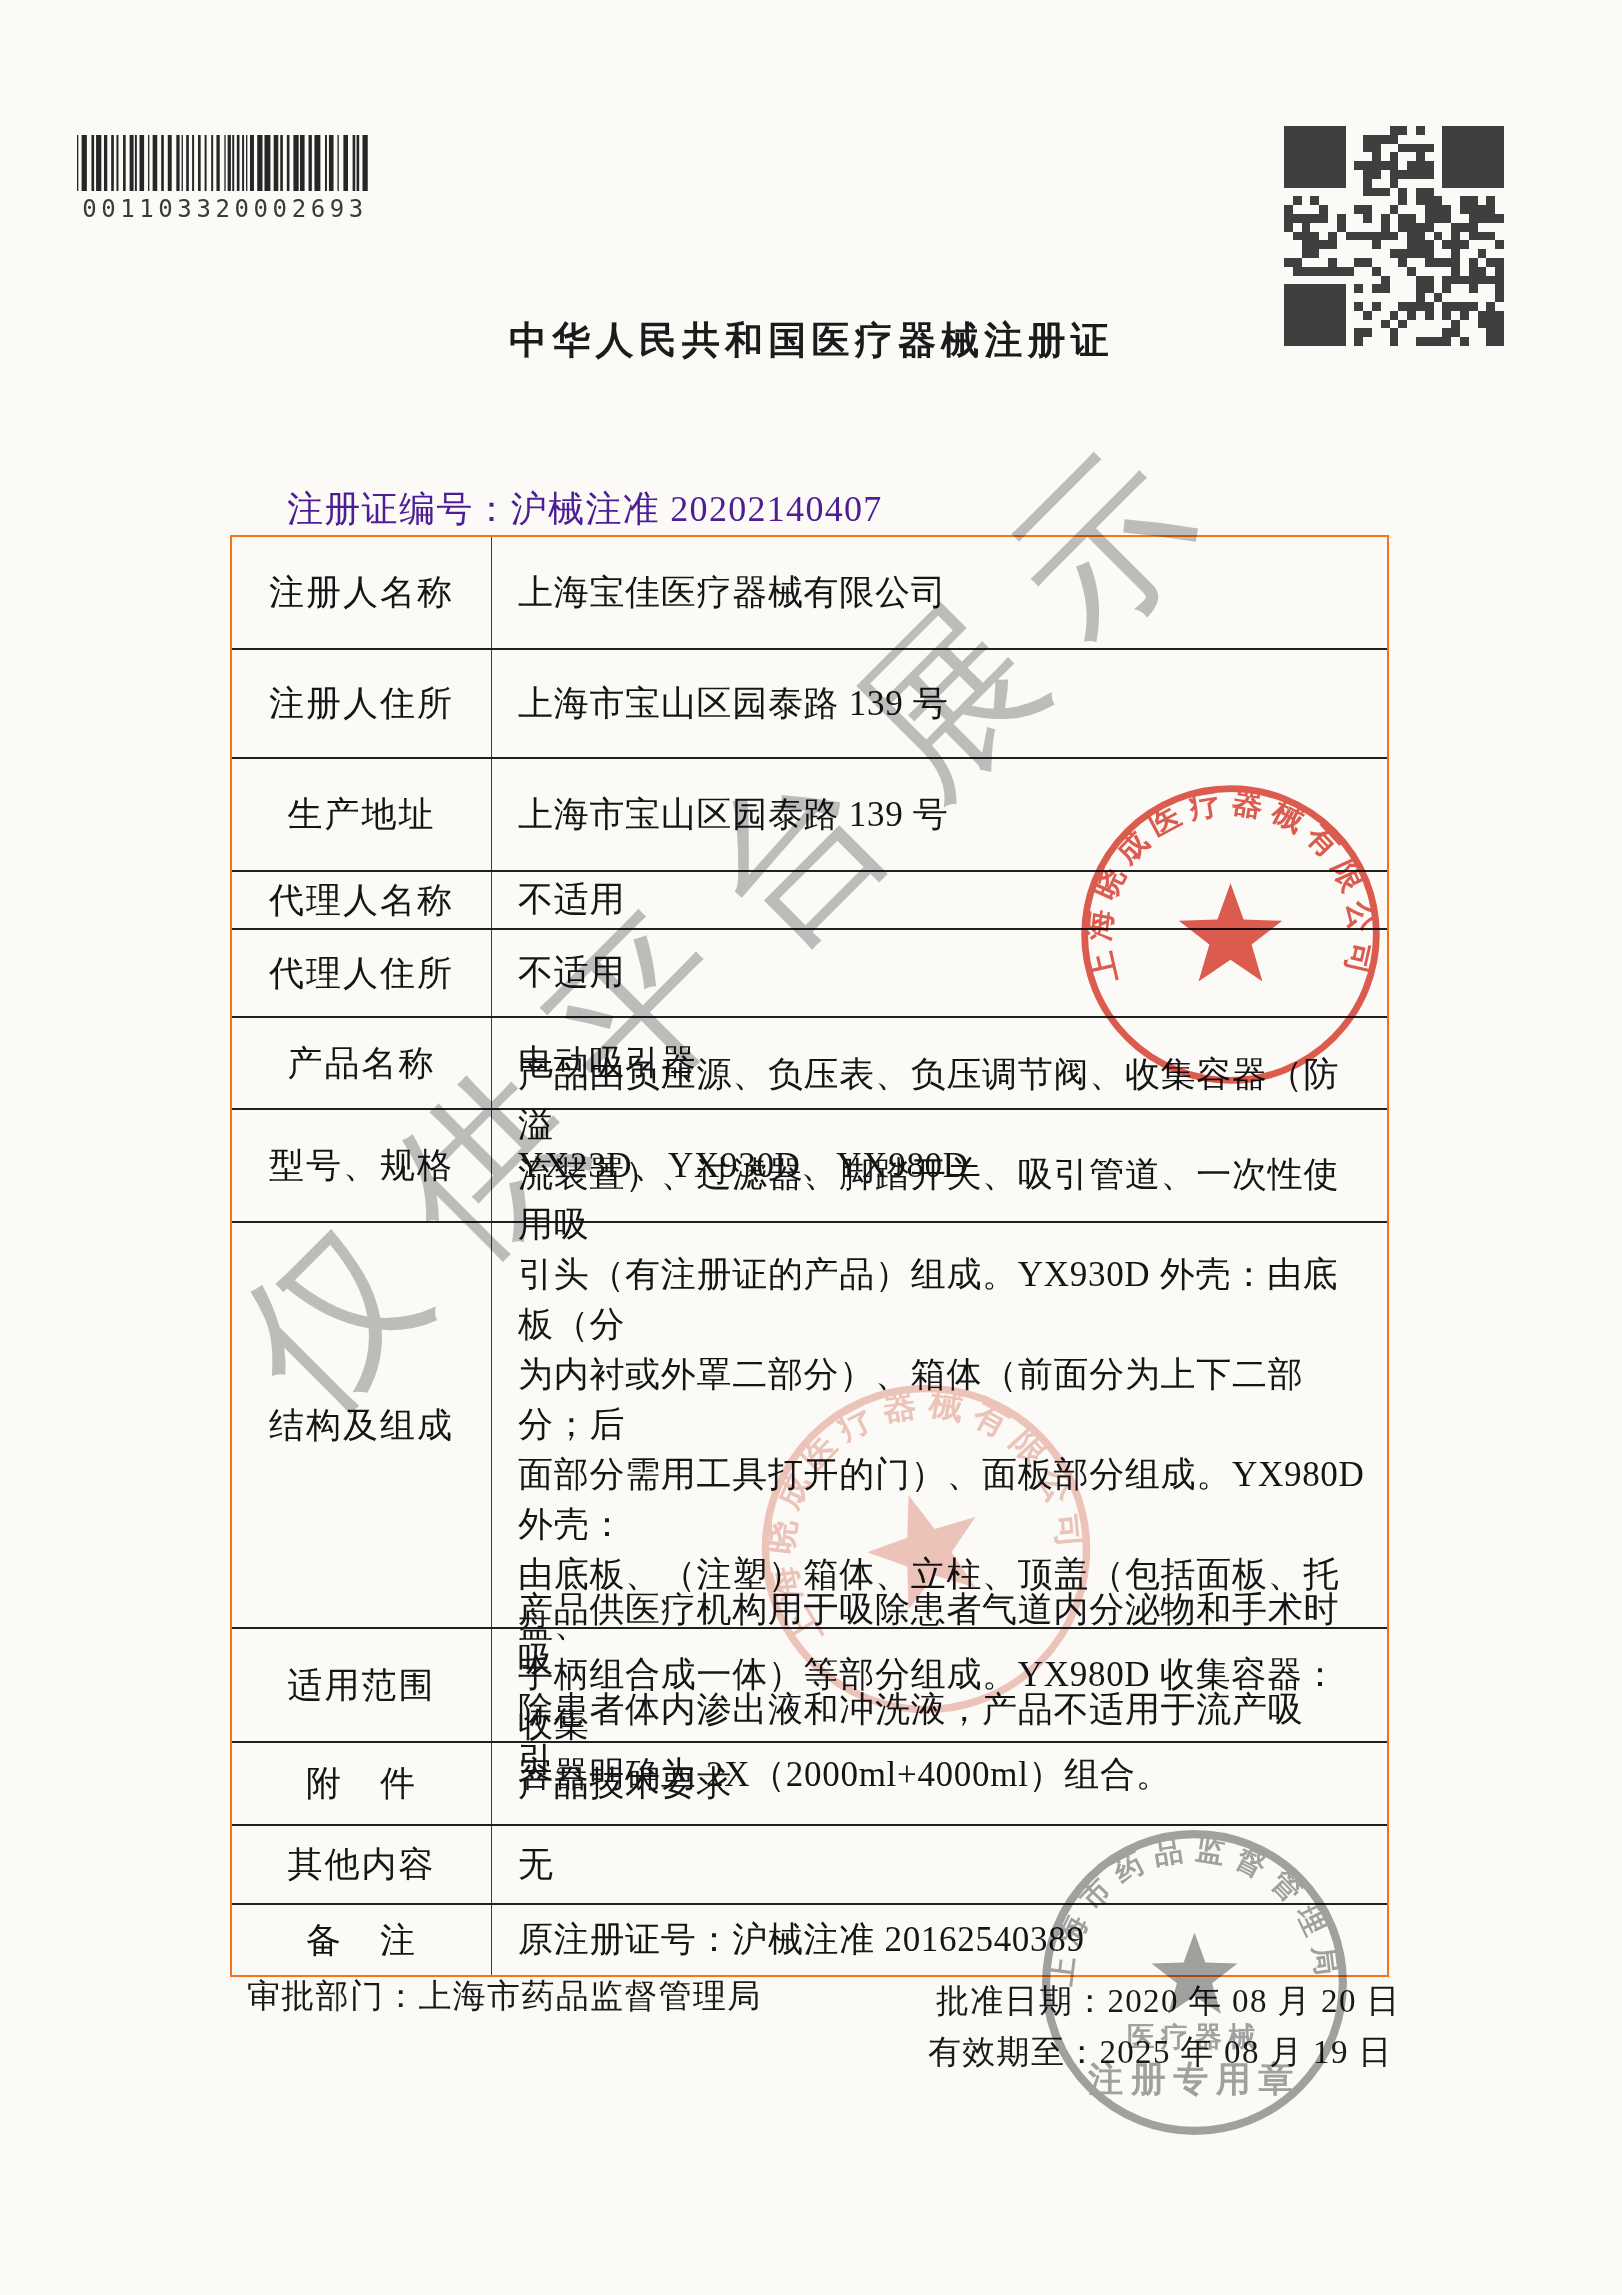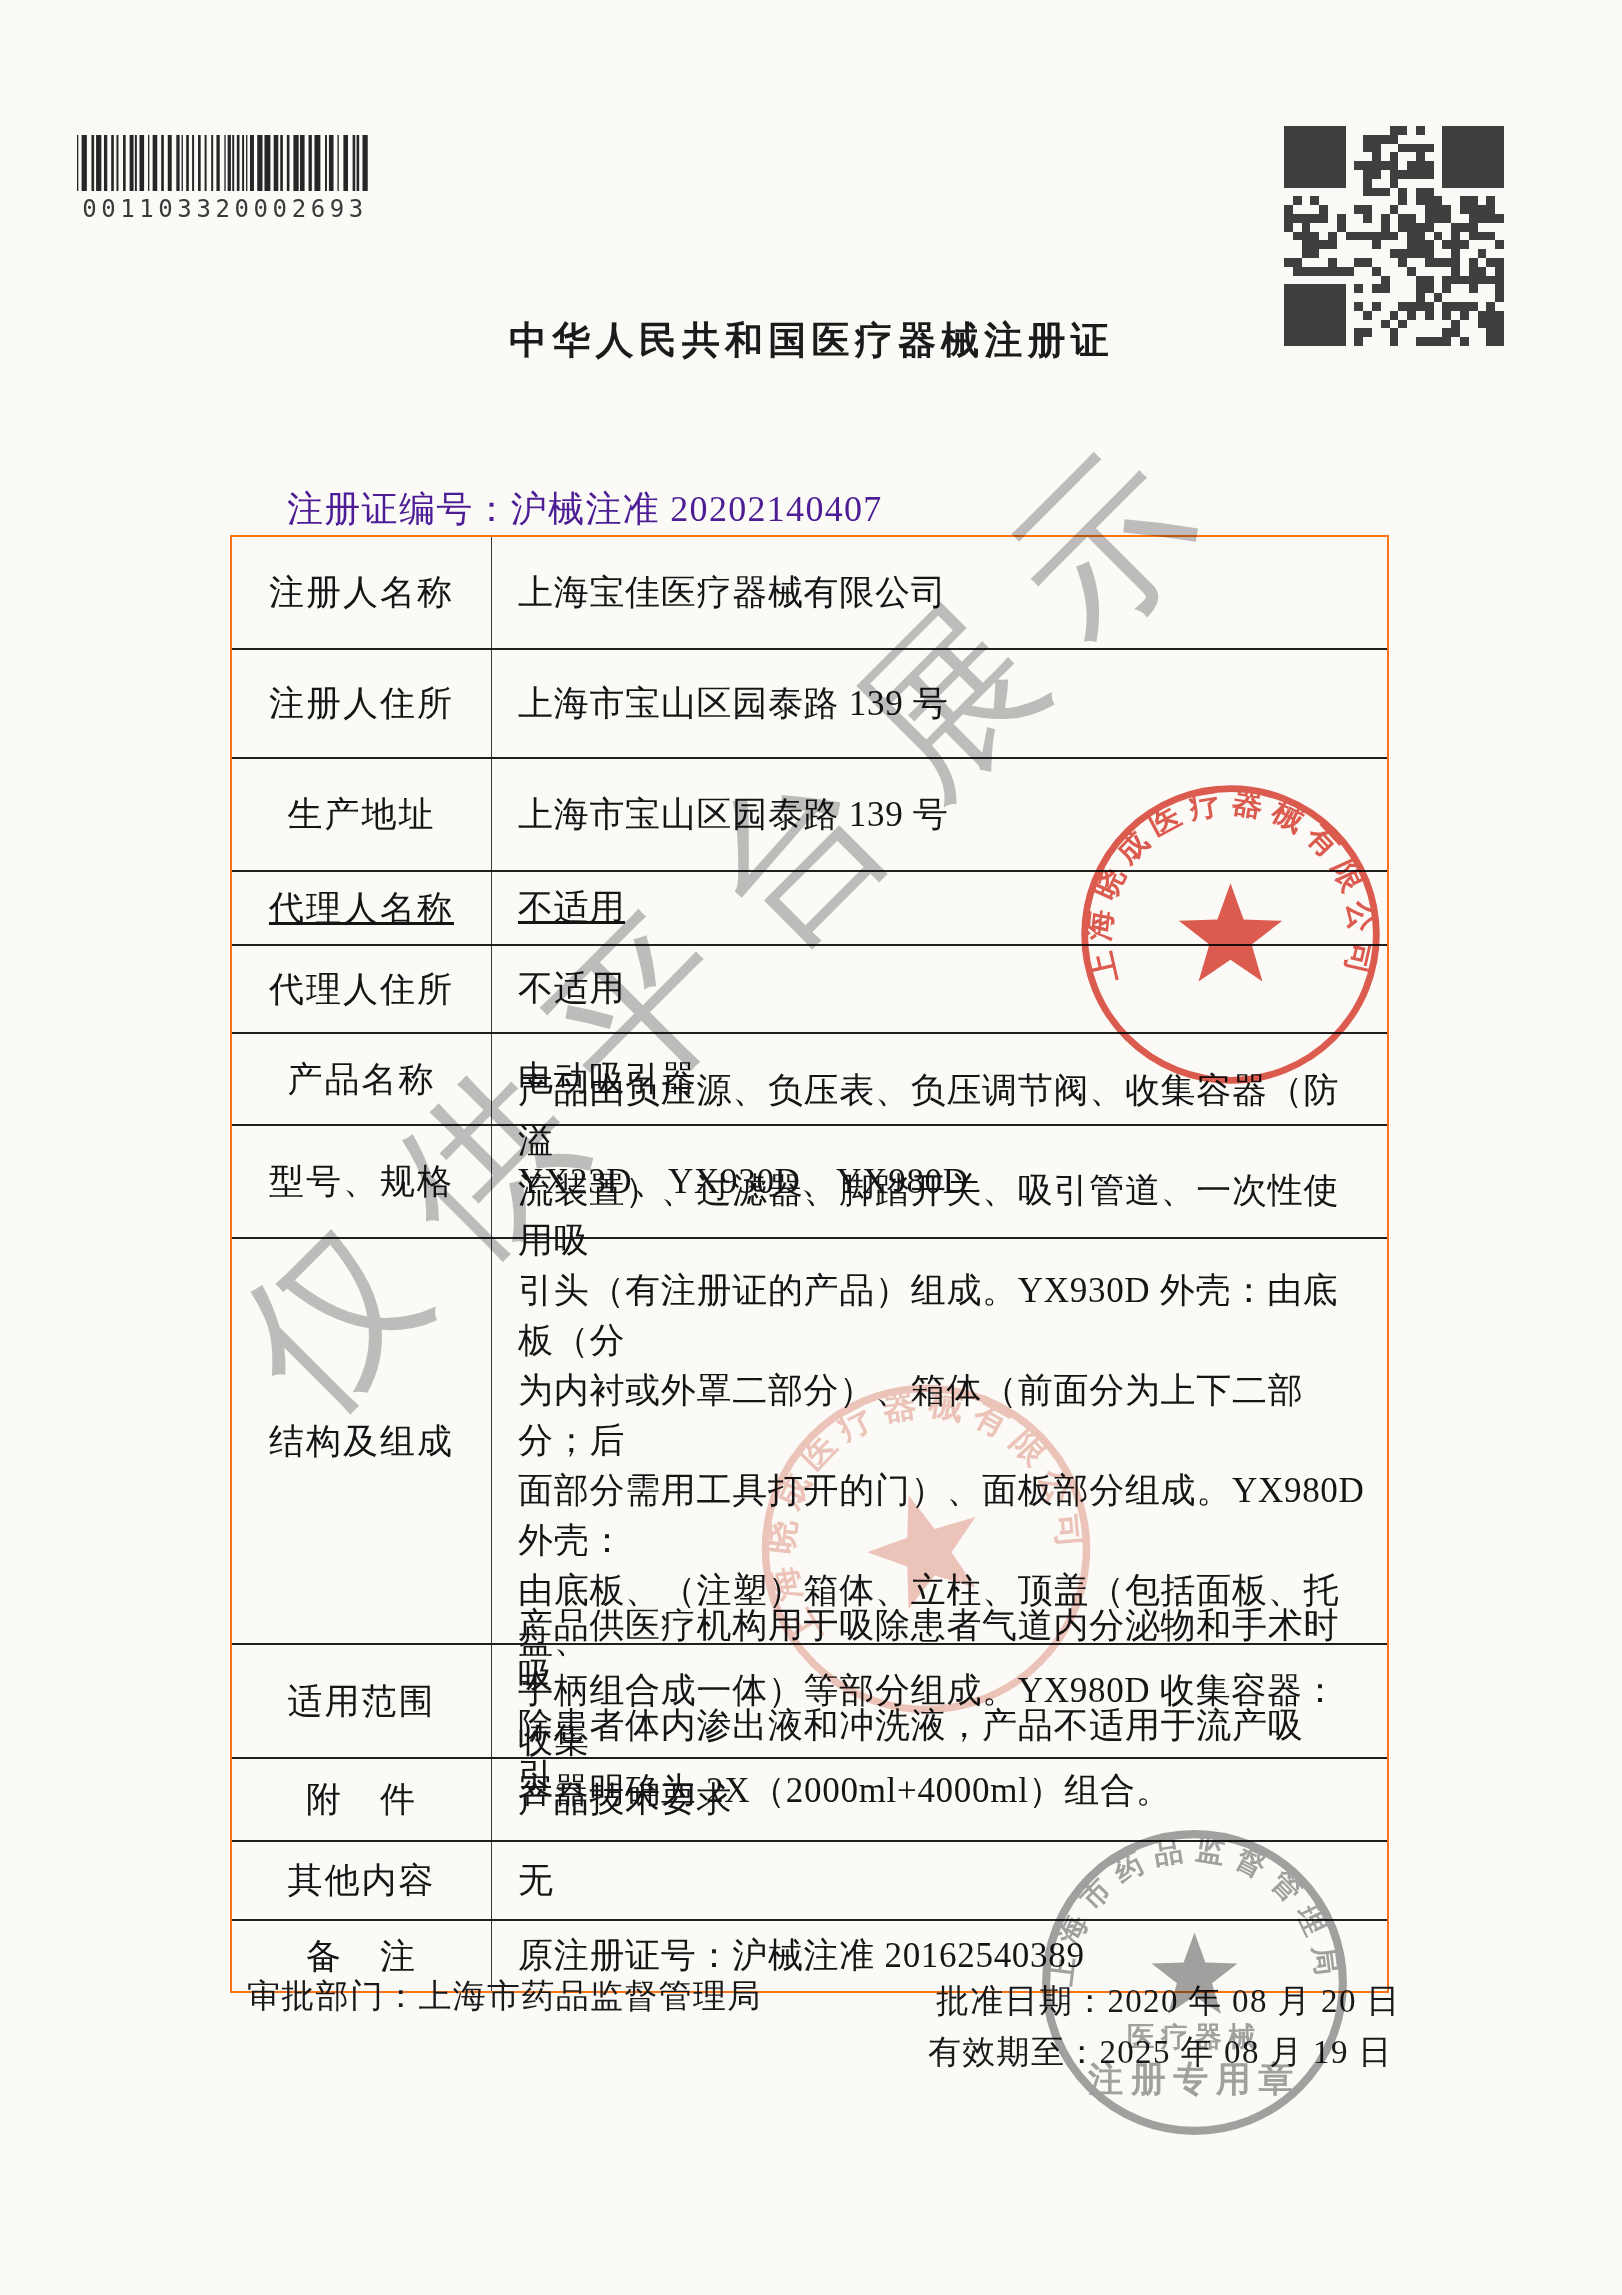--- a/index.html
+++ b/index.html
@@ -48,21 +48,21 @@
     font-size:35px;letter-spacing:2px;text-align:center;
   }
   .cell-value{
     flex:1;box-sizing:border-box;
     display:flex;align-items:center;
     padding:0 22px 0 26px;
     font-size:35px;line-height:50px;
     white-space:pre-line;letter-spacing:0.7px;
   }
   .r0{height:113px;} .r1{height:109px;} .r2{height:113px;}
-  .r3{height:74px;text-decoration:underline;} .r4{height:88px;} .r5{height:92px;}
+  .r3{height:58px;} .r4{height:88px;} .r5{height:92px;}
   .r6{height:113px;} .r7{height:406px;} .r8{height:114px;}
   .r9{height:83px;} .r10{height:79px;} .r11{height:70px;}
   
   .footer-item{position:absolute;font-size:33px;letter-spacing:1.3px;color:#191919;z-index:1;}
   .f-dept{left:247px;top:1974px;}
   .f-date{left:936px;top:1979px;}
   .f-valid{left:928px;top:2030px;}
   
   .watermark{
     position:absolute;left:737px;top:916px;

